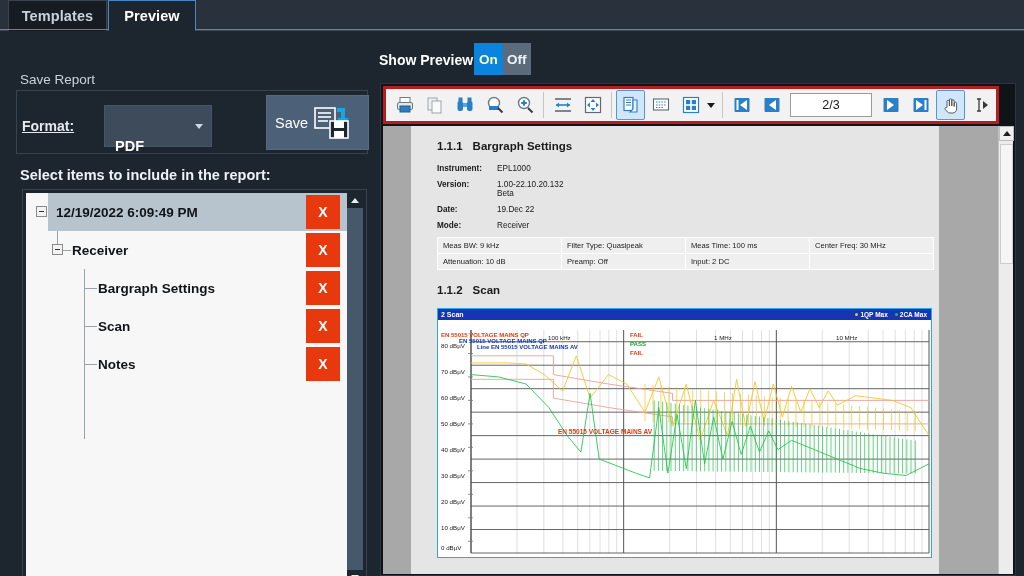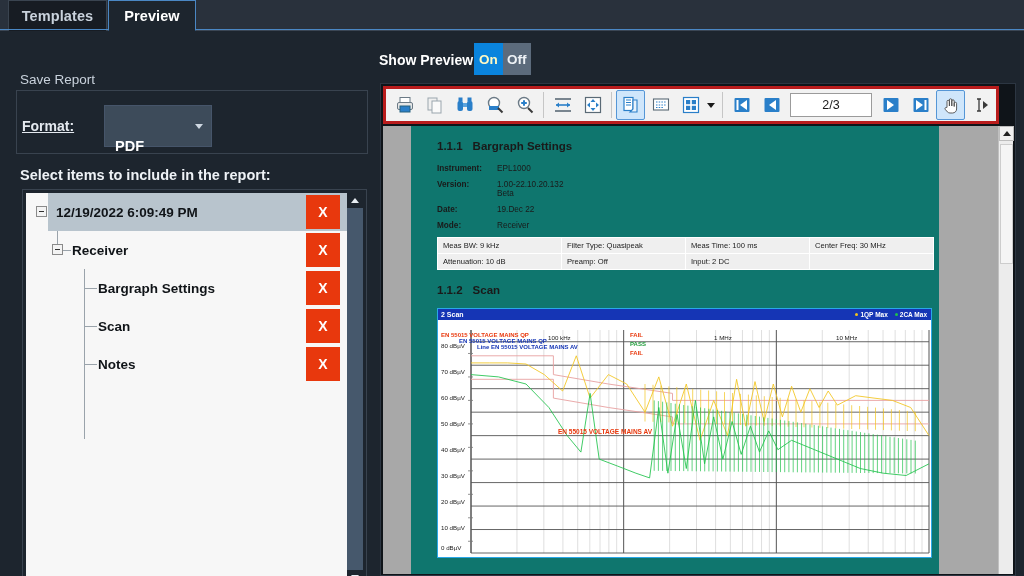--- a/index.html
+++ b/index.html
@@ -253,21 +253,21 @@
   
   .doc-canvas {
     position: absolute; left: 2px; top: 42px;
     width: 616px; height: 448px;
     background: #a8a8a8;
     overflow: hidden;
   }
   .doc-page {
     position: absolute; left: 28px; top: 0;
     width: 528px; height: 448px;
-    background: #0f766e;
+    background: #e5e5e5;
   }
   .doc-inner { position: absolute; left: 26px; top: 14px; width: 522px; }
 
   .h-num { font-size: 11.5px; font-weight: bold; color: #1a1a1a; }
   .doc-h { display: flex; gap: 10px; align-items: baseline; margin-bottom: 12px; }
   .doc-h .t { font-size: 11.5px; font-weight: bold; color: #1a1a1a; }
 
   .kv { display: flex; margin-bottom: 7px; font-size: 8.2px; color: #1a1a1a; }
   .kv .k { width: 60px; font-weight: bold; }
   .kv .v { font-weight: normal; }
@@ -373,20 +373,35 @@
       <div class="group-box"></div>
     </div>
 
     <div class="fmt-label">Format:</div>
 
     <div class="fmt-combo">
       <span class="val">PDF</span>
       <span class="caret"></span>
     </div>
 
+    <div class="save-btn">
+      <span class="lbl">Save</span>
+      <span class="save-icon">
+        <svg viewBox="0 0 40 36" width="40" height="36">
+          <rect x="3" y="3" width="20" height="20" fill="none" stroke="#ffffff" stroke-width="1.6"></rect>
+          <line x1="6" y1="8" x2="19" y2="8" stroke="#ffffff" stroke-width="1.6"></line>
+          <line x1="6" y1="12" x2="19" y2="12" stroke="#ffffff" stroke-width="1.6"></line>
+          <line x1="6" y1="16" x2="16" y2="16" stroke="#ffffff" stroke-width="1.6"></line>
+          <path d="M25 3 H33 V13 H37 L31 20 L25 13 H29 V7 H25 Z" fill="#17a7e0"></path>
+          <rect x="18" y="16" width="18" height="17" fill="#1d252e" stroke="#ffffff" stroke-width="1.6"></rect>
+          <rect x="22" y="16" width="10" height="7" fill="#ffffff"></rect>
+          <rect x="22" y="26" width="10" height="7" fill="#ffffff"></rect>
+        </svg>
+      </span>
+    </div>
 
     <div class="select-label">Select items to include in the report:</div>
 
     <div class="tree-wrap">
       <div class="tree">
 
         <div class="tline" style="left:31px; top:38px; width:1px; height:20px;"></div>
         <div class="tline" style="left:31px; top:57px; width:14px; height:1px;"></div>
         <div class="tline" style="left:58px; top:76px; width:1px; height:170px;"></div>
         <div class="tline" style="left:58px; top:95px; width:13px; height:1px;"></div>

